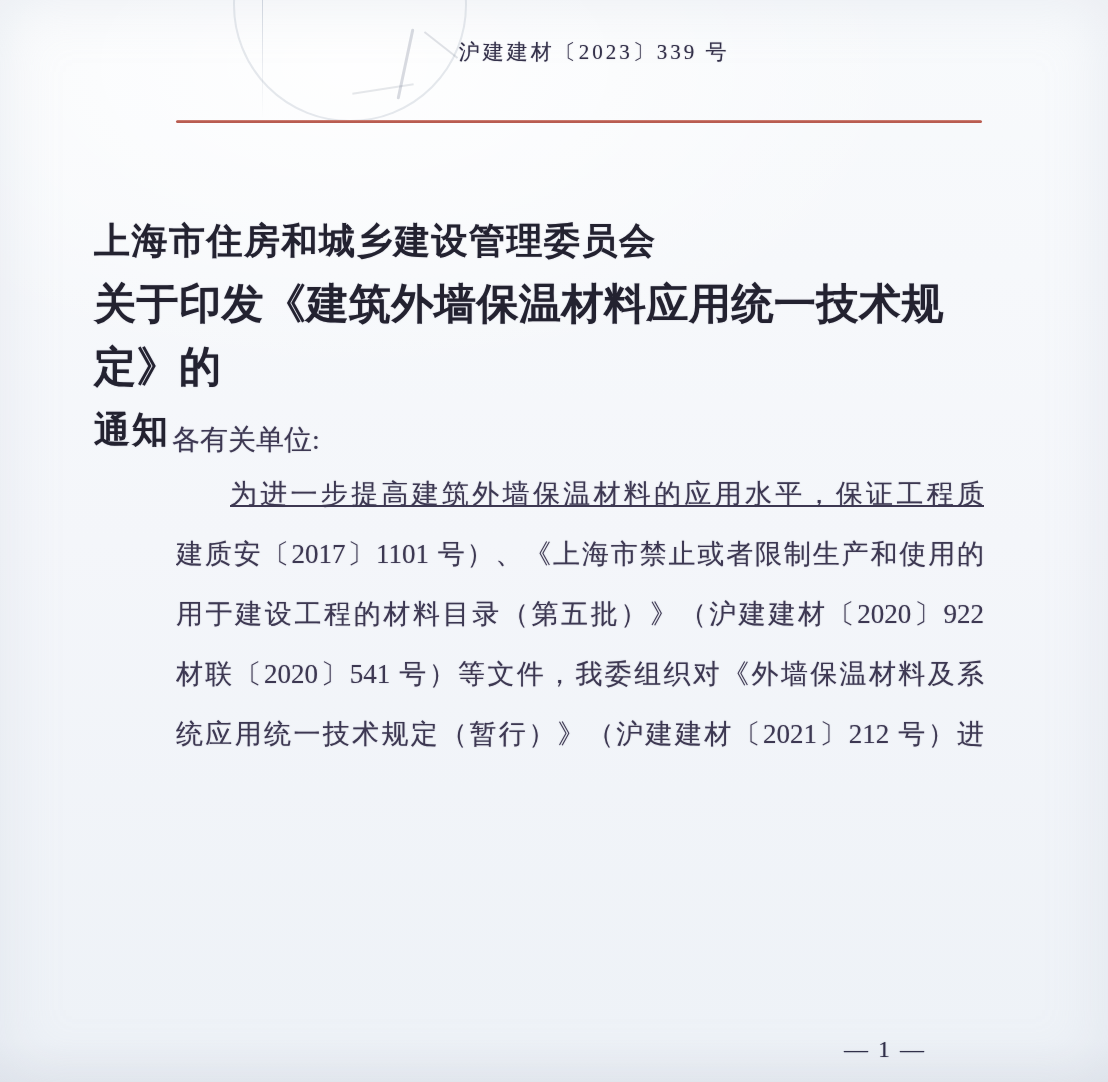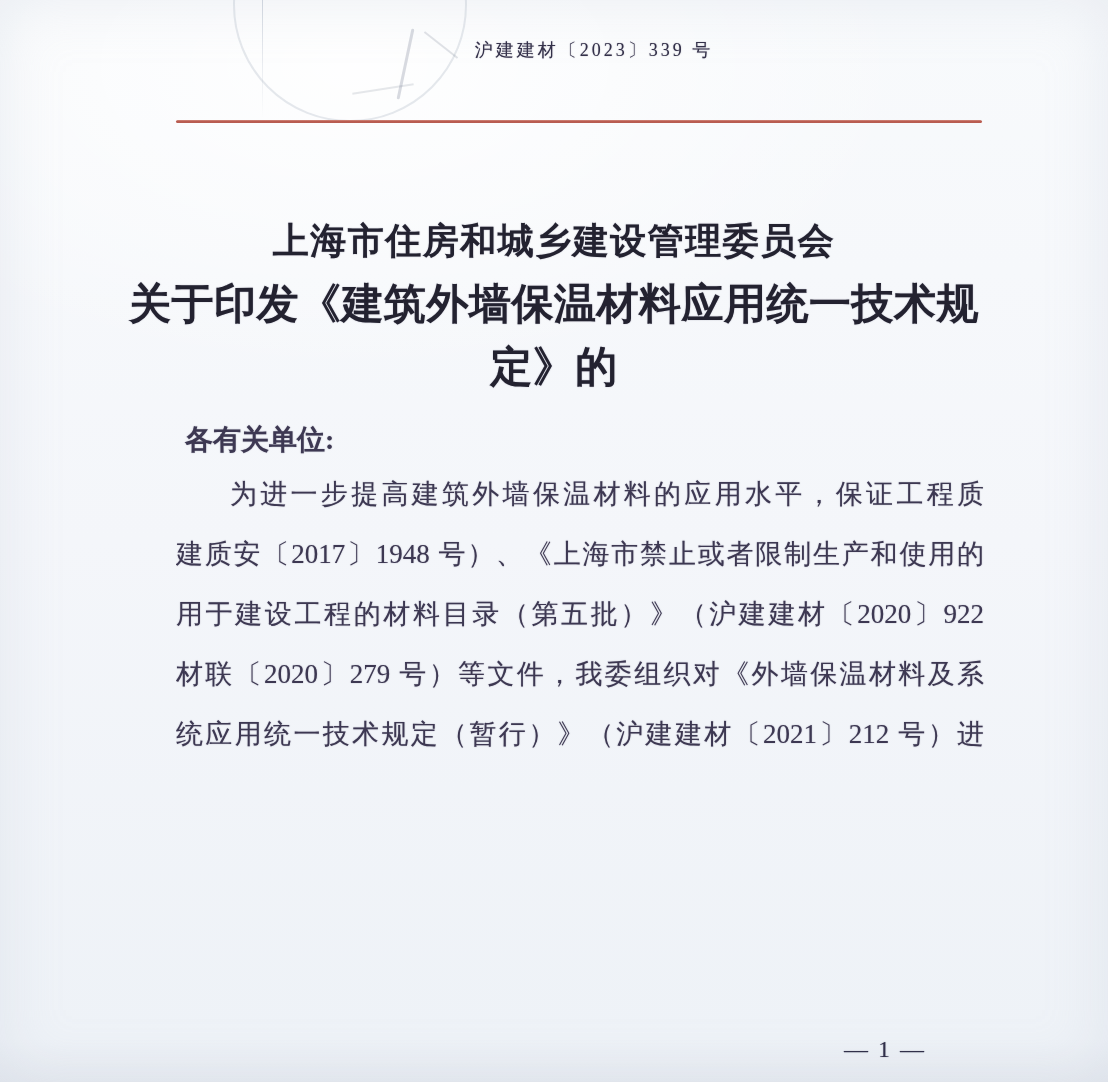--- a/index.html
+++ b/index.html
@@ -30,50 +30,50 @@
   .smudge-a { position: absolute; left: 404px; top: 28px; width: 3px; height: 72px;
     background: rgba(118,126,146,0.28); transform: rotate(12deg); border-radius: 2px; }
   .smudge-b { position: absolute; left: 352px; top: 88px; width: 62px; height: 2px;
     background: rgba(118,126,146,0.18); transform: rotate(-9deg); }
   .smudge-c { position: absolute; left: 420px; top: 44px; width: 42px; height: 2px;
     background: rgba(118,126,146,0.22); transform: rotate(38deg); }
 
   .doc-number {
     position: absolute; left: 175px; top: 38px; width: 810px;
     box-sizing: border-box; padding-left: 28px;
-    text-align: center; font-size: 18px; letter-spacing: 3px;
+    text-align: center; font-size: 21px; letter-spacing: 3px;
     color: #34314a;
   }
   .red-rule {
     position: absolute; left: 176px; top: 120px; width: 806px; height: 3px;
     border-radius: 2px;
     background: linear-gradient(180deg, #d1897d 0%, #b14b40 70%, #c07065 100%);
   }
   .title-block {
     position: absolute; left: 94px; top: 210px; width: 920px;
-    text-align: center; color: #232230; font-weight: 700;
+    text-align: left; color: #232230; font-weight: 700;
     font-size: 36px; line-height: 63px;
   }
   .title-l1 { letter-spacing: 1.5px; }
   .title-l2 { font-size: 42px; letter-spacing: 0.5px; }
   .title-l3 { letter-spacing: 2px; }
 
   .salutation {
-    position: absolute; left: 185px; top: 410px;
-    font-size: 28px; line-height: 60px; color: #3d3852; font-weight: bold;
+    position: absolute; left: 172px; top: 410px;
+    font-size: 28px; line-height: 60px; color: #3d3852;
   }
   .body-text {
     position: absolute; left: 176px; top: 464px; width: 808px;
     font-size: 27px; line-height: 60px; color: #3d3852;
   }
   .body-text .line {
     height: 60px; overflow: hidden;
     text-align: justify; text-align-last: justify;
   }
-  .body-text .line.indent { text-indent: 54px; }
+  .body-text .line.indent { text-indent: 54px; text-decoration: underline; }
 
   .page-number {
     position: absolute; left: 820px; top: 1036px; width: 130px;
     text-align: center; font-size: 24px; letter-spacing: 2px;
     color: #31304a;
   }
 </style>
 </head>
 <body>
 
@@ -85,27 +85,28 @@
   <div class="smudge-b"></div>
   <div class="smudge-c"></div>
 
   <div class="doc-number soft">沪建建材〔2023〕339 号</div>
 
   <div class="red-rule"></div>
 
   <div class="title-block">
     <div class="title-l1 soft">上海市住房和城乡建设管理委员会</div>
     <div class="title-l2 soft">关于印发《建筑外墙保温材料应用统一技术规定》的</div>
+    <div class="title-l3 soft">通知</div>
   </div>
 
   <div class="salutation soft">各有关单位:</div>
 
   <div class="body-text">
     <div class="line indent soft">为进一步提高建筑外墙保温材料的应用水平，保证工程质</div>
-    <div class="line soft">建质安〔2017〕1948 号）、《上海市禁止或者限制生产和使用的</div>
+    <div class="line soft">建质安〔2017〕1101 号）、《上海市禁止或者限制生产和使用的</div>
     <div class="line soft">用于建设工程的材料目录（第五批）》（沪建建材〔2020〕922</div>
-    <div class="line soft">材联〔2020〕279 号）等文件，我委组织对《外墙保温材料及系</div>
+    <div class="line soft">材联〔2020〕541 号）等文件，我委组织对《外墙保温材料及系</div>
     <div class="line soft">统应用统一技术规定（暂行）》（沪建建材〔2021〕212 号）进</div>
   </div>
 
   <div class="page-number soft">— 1 —</div>
 
 </div>
 
 </body></html>

